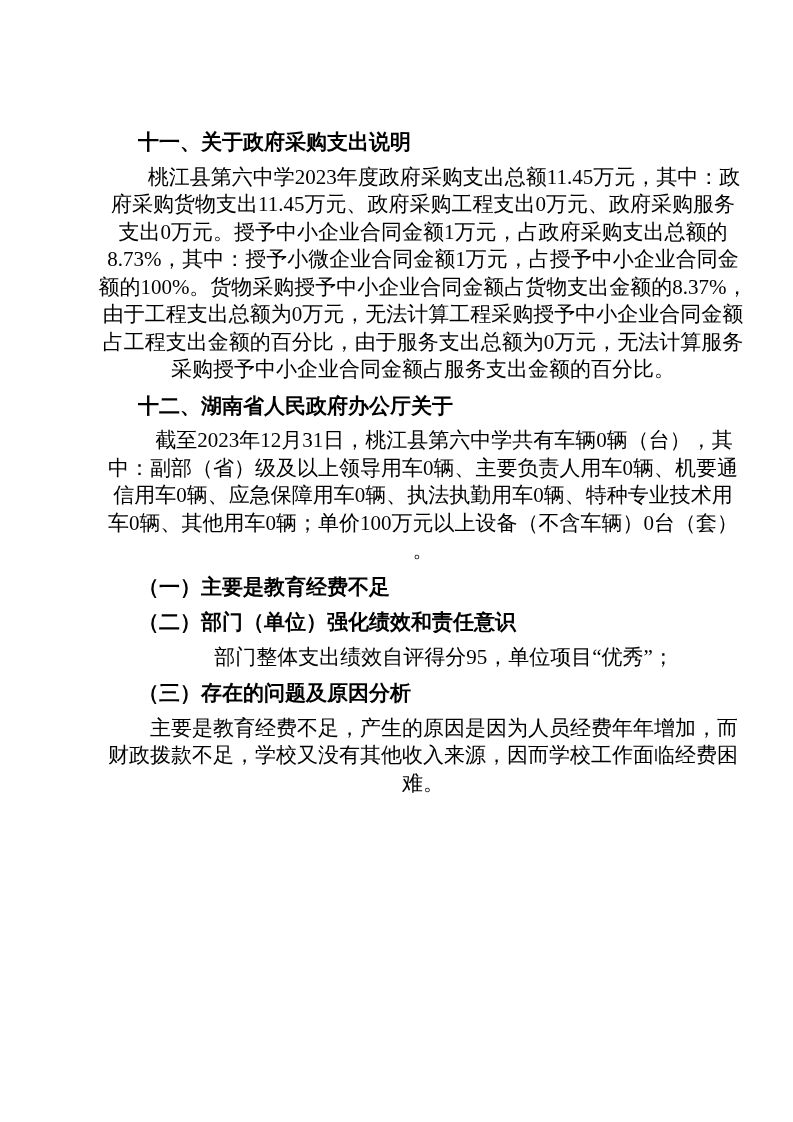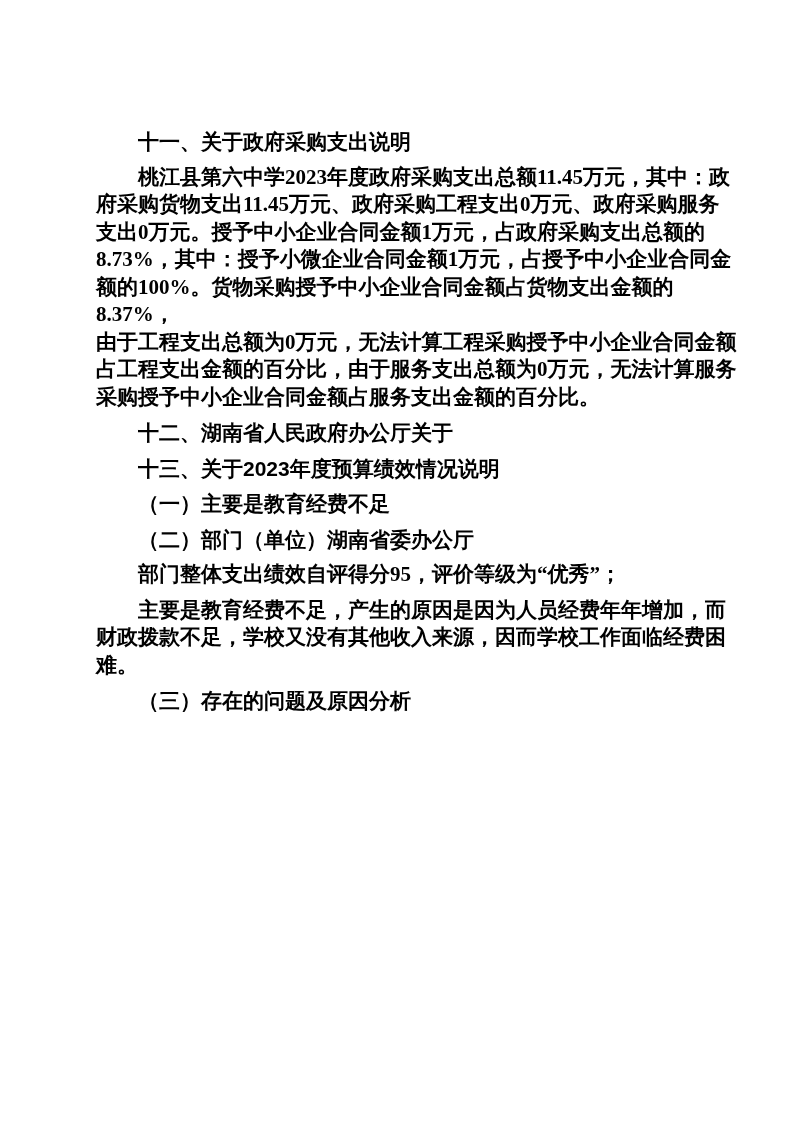--- a/index.html
+++ b/index.html
@@ -24,21 +24,22 @@
   }
   .block {
     white-space: pre-line; 
     text-align: left;
   }
   .heading {
     font-family: "Liberation Sans", "DejaVu Sans", sans-serif;
     font-weight: bold;
   }
   .paragraph {
-    font-weight: bold;
+    font-weight: normal;
+    text-align: center;
   }
 </style>
 </head>
 <body>
 
 <div class="page">
   <div class="doc-content">
 
     <div class="block heading">　　十一、关于政府采购支出说明</div>
 
@@ -46,30 +47,34 @@
 府采购货物支出11.45万元、政府采购工程支出0万元、政府采购服务
 支出0万元。授予中小企业合同金额1万元，占政府采购支出总额的
 8.73%，其中：授予小微企业合同金额1万元，占授予中小企业合同金
 额的100%。货物采购授予中小企业合同金额占货物支出金额的8.37%，
 由于工程支出总额为0万元，无法计算工程采购授予中小企业合同金额
 占工程支出金额的百分比，由于服务支出总额为0万元，无法计算服务
 采购授予中小企业合同金额占服务支出金额的百分比。</div>
 
     <div class="block heading">　　十二、湖南省人民政府办公厅关于</div>
 
+    <div class="block paragraph">　　截至2023年12月31日，桃江县第六中学共有车辆0辆（台），其
+中：副部（省）级及以上领导用车0辆、主要负责人用车0辆、机要通
+信用车0辆、应急保障用车0辆、执法执勤用车0辆、特种专业技术用
+车0辆、其他用车0辆；单价100万元以上设备（不含车辆）0台（套）
+。</div>
 
-    <div class="block heading">　　十三、关于2023年度预算绩效情况说明</div>
 
     <div class="block heading">　　（一）主要是教育经费不足</div>
 
 
-    <div class="block heading">　　（二）部门（单位）湖南省委办公厅</div>
+    <div class="block heading">　　（二）部门（单位）强化绩效和责任意识</div>
 
-    <div class="block paragraph">　　部门整体支出绩效自评得分95，评价等级为“优秀”；</div>
+    <div class="block paragraph">　　部门整体支出绩效自评得分95，单位项目“优秀”；</div>
+
+    <div class="block heading">　　（三）存在的问题及原因分析</div>
 
     <div class="block paragraph">　　主要是教育经费不足，产生的原因是因为人员经费年年增加，而
 财政拨款不足，学校又没有其他收入来源，因而学校工作面临经费困
 难。</div>
 
-    <div class="block heading">　　（三）存在的问题及原因分析</div>
-
   </div>
 </div>
 
 </body></html>

